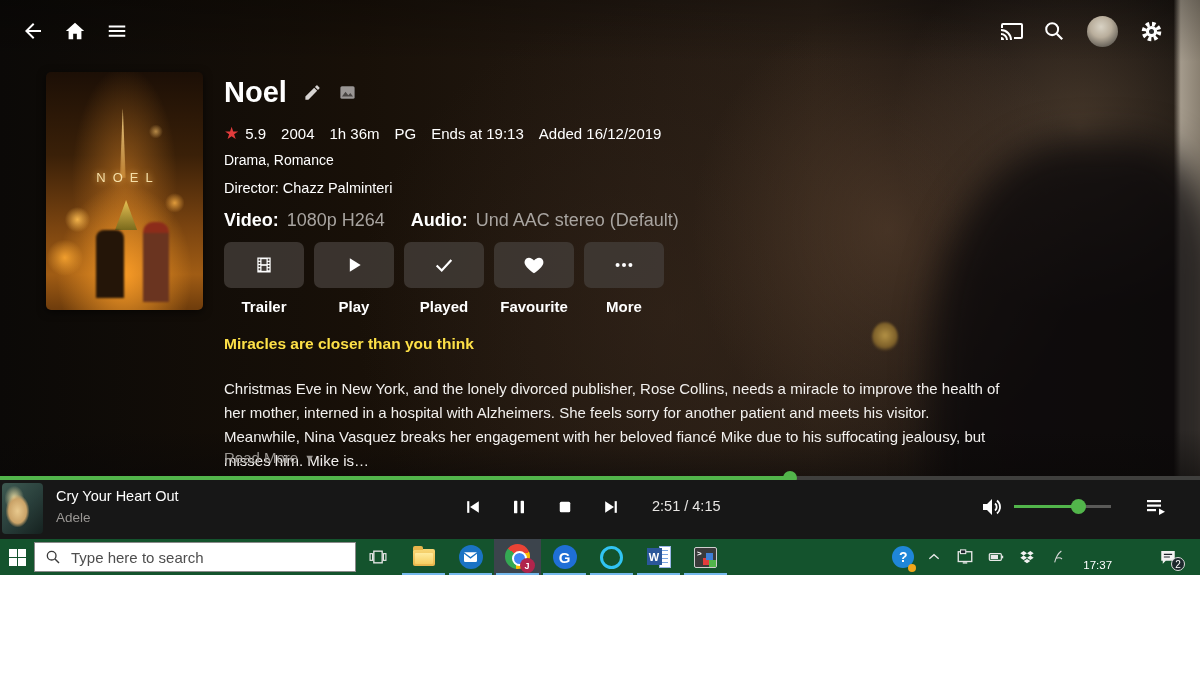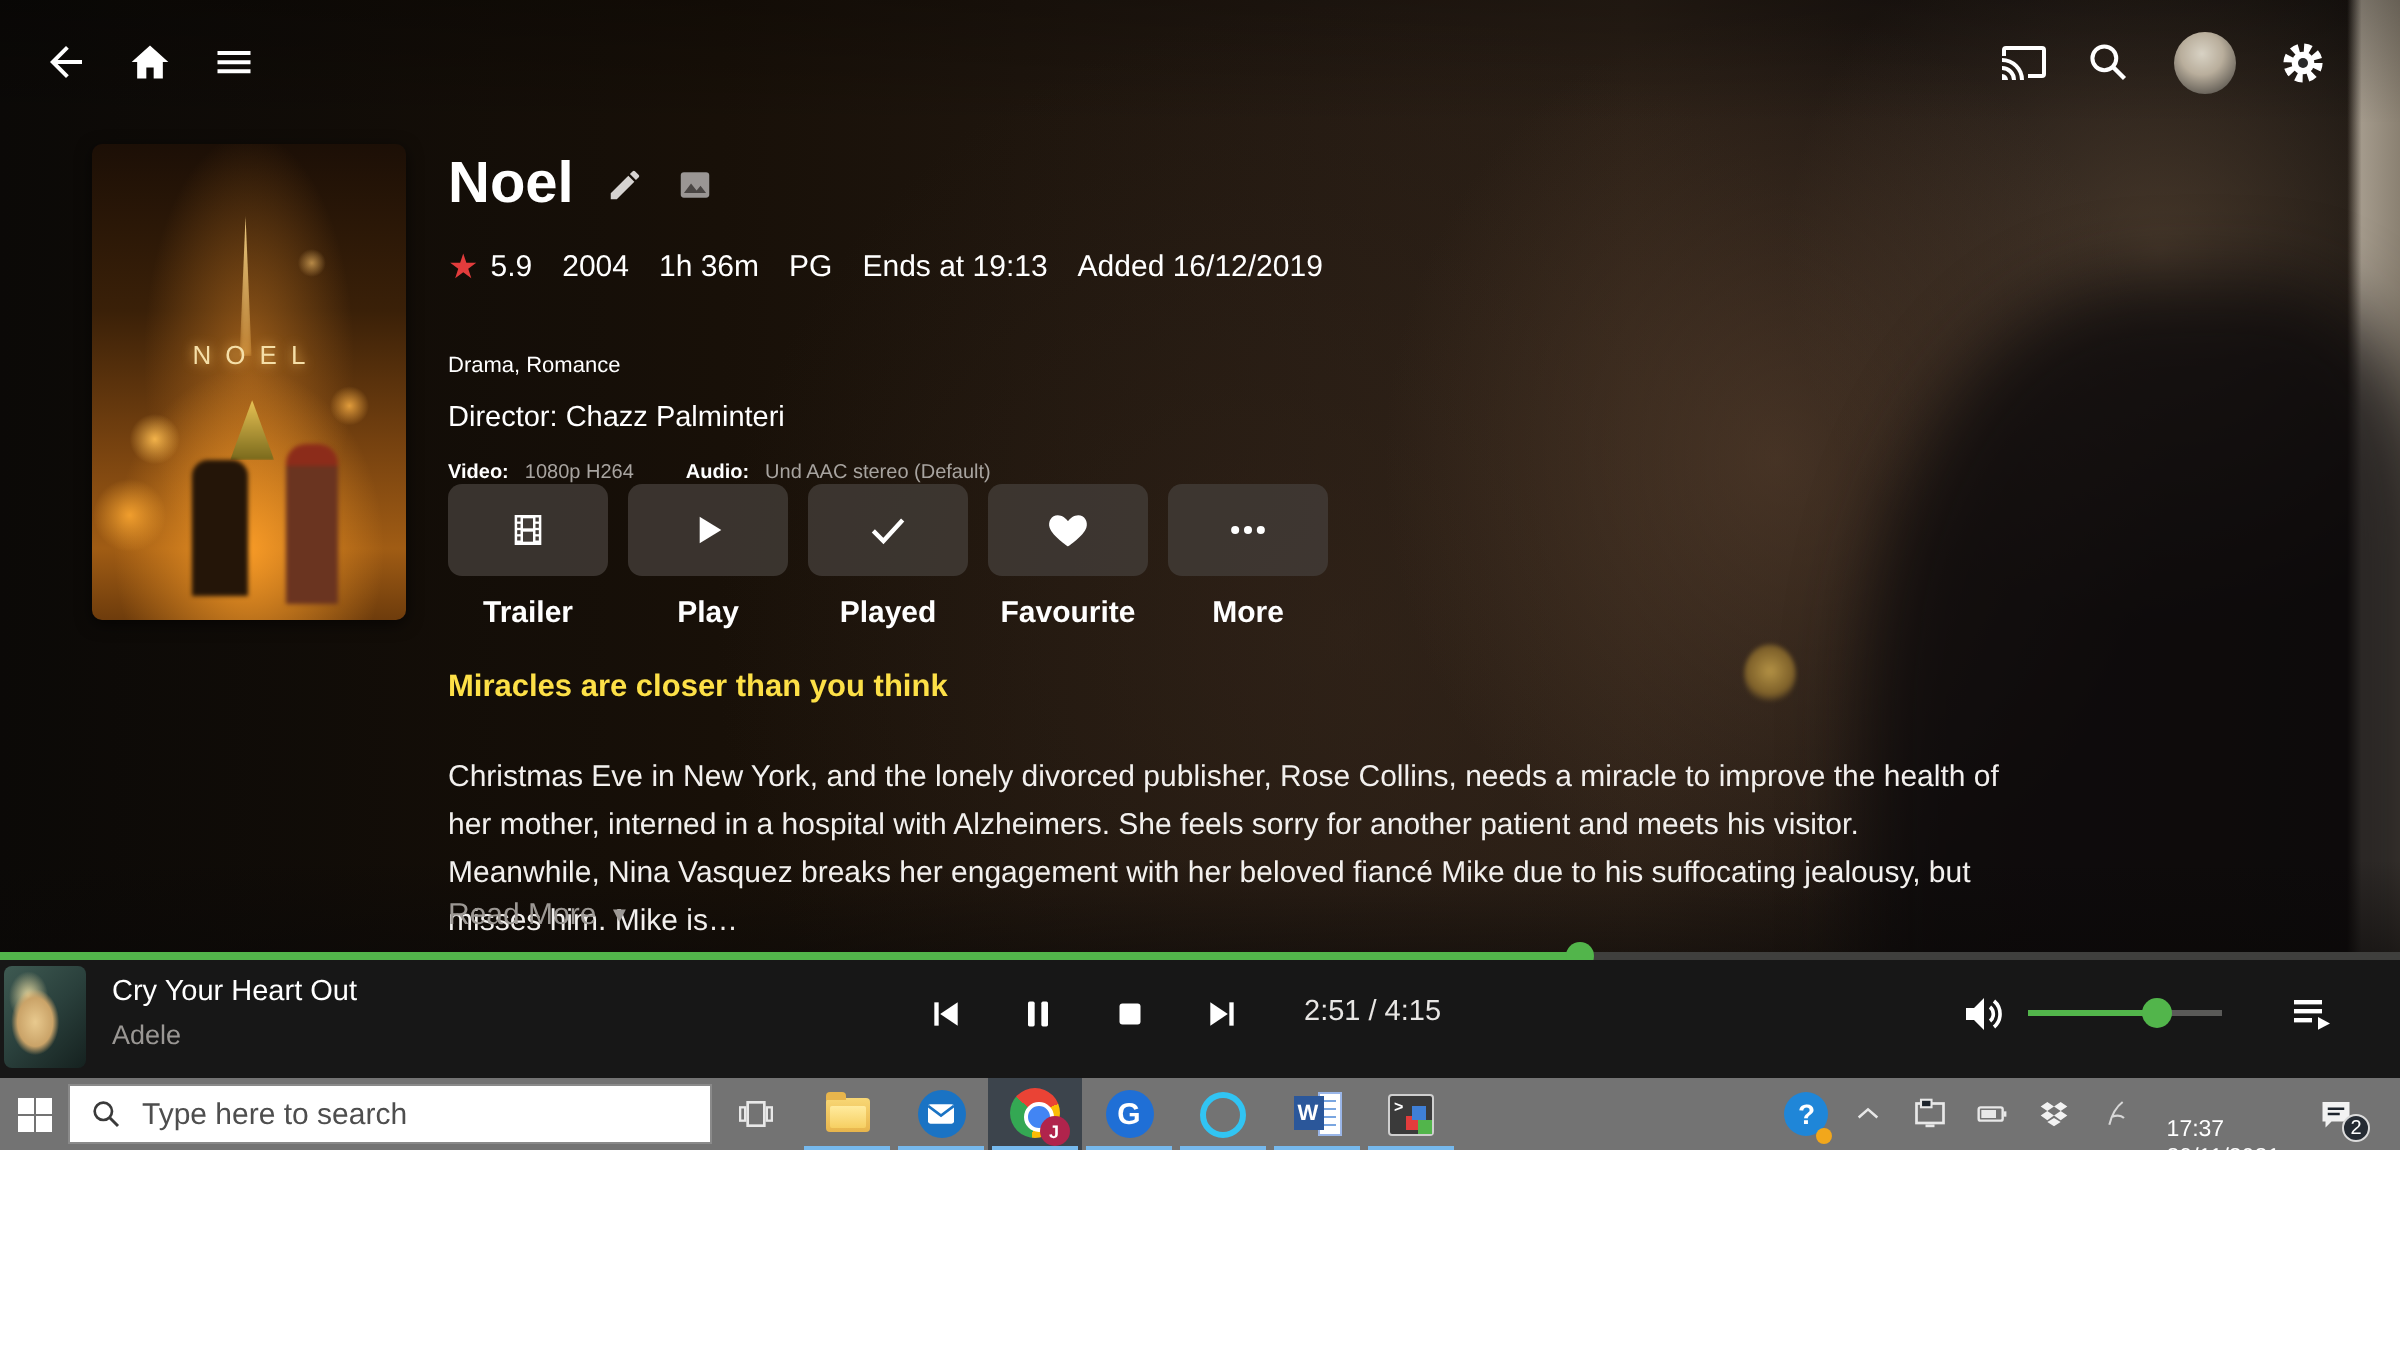--- a/index.html
+++ b/index.html
@@ -44,23 +44,23 @@
   .poster-couple { position:absolute; left:32%; top:158px; width:28px; height:68px; background:#241508; border-radius:8px 8px 0 0; filter:blur(1px); }
   .poster-woman { position:absolute; left:62%; top:150px; width:26px; height:80px; background:linear-gradient(180deg,#8c2c1a 0 14%, #6a3420 14% 100%); border-radius:10px 10px 0 0; filter:blur(1px); }
 
   
   .info { position:absolute; left:224px; top:76px; color:#fff; }
   .title-row { display:flex; align-items:center; gap:16px; }
   .movie-title { font-size:29px; font-weight:bold; }
   .mini-btn { color:#cfcccb; cursor:pointer; display:flex; align-items:center; }
   .meta-row { display:flex; align-items:center; gap:15px; margin-top:14px; font-size:15px; }
   .star { color:#e23c3c; font-size:17px; margin-right:-9px; }
-  .genres { margin-top:33px; font-size:11px; }
+  .genres { margin-top:8px; font-size:14px; }
   .director { margin-top:12px; font-size:14.5px; }
-  .media-row { margin-top:14px; font-size:10px; display:flex; gap:8px; align-items:flex-start; }
+  .media-row { margin-top:14px; font-size:18px; display:flex; gap:8px; align-items:flex-start; }
   .media-label { font-weight:bold; color:#fff; }
   .media-value { color:#a8a4a0; margin-right:18px; }
 
   
   .actions { position:absolute; left:224px; top:242px; display:flex; gap:10px; }
   .action { width:80px; text-align:center; cursor:pointer; }
   .action-bg { width:80px; height:46px; background:rgba(66,60,55,0.82); border-radius:7px; display:flex; align-items:center; justify-content:center; color:#fff; }
   .action-label { margin-top:10px; color:#fff; font-size:15px; font-weight:bold; }
 
   .tagline { position:absolute; left:224px; top:335px; color:#fde047; font-size:15.5px; font-weight:bold; }
@@ -85,21 +85,21 @@
   .pctrls { position:absolute; left:458px; top:12px; display:flex; gap:16px; align-items:center; }
   .pbtn { width:30px; height:30px; display:flex; align-items:center; justify-content:center; color:#fff; cursor:pointer; }
   .ptime { position:absolute; left:652px; top:18px; color:#e8e6e4; font-size:14.5px; }
   .vol-icon { position:absolute; left:980px; top:15px; color:#fff; cursor:pointer; }
   .vol-track { position:absolute; left:1014px; top:25px; width:97px; height:3px; background:#5a5a58; cursor:pointer; }
   .vol-fill { position:absolute; left:0; top:0; height:3px; background:#52b54b; }
   .vol-knob { position:absolute; top:-6px; width:15px; height:15px; border-radius:50%; background:#52b54b; }
   .queue-icon { position:absolute; left:1144px; top:14px; color:#fff; cursor:pointer; }
 
   
-  .taskbar { position:absolute; left:0; top:539px; width:100%; height:36px; background:#737373; display:flex; align-items:stretch; }
+  .taskbar { position:absolute; left:0; top:539px; width:100%; height:36px; background:#14532d; display:flex; align-items:stretch; }
   .start { width:34px; display:flex; align-items:center; justify-content:center; cursor:pointer; }
   .winlogo { display:grid; grid-template-columns:8px 8px; grid-template-rows:8px 8px; gap:1px; }
   .winlogo div { background:#fff; }
   .tsearch { width:322px; background:#ffffff; border:1px solid #8a8a8a; margin:3px 0; display:flex; align-items:center; padding:0 10px; gap:10px; cursor:text; }
   .tsearch input { border:none; outline:none; font-size:15px; color:#333; width:250px; background:transparent; font-family:"Liberation Sans", sans-serif; }
   .tsearch input::placeholder { color:#4e4e4e; opacity:1; }
   .taskview { width:44px; display:flex; align-items:center; justify-content:center; color:#e8e8e8; cursor:pointer; }
   .appslot { width:47px; position:relative; display:flex; align-items:center; justify-content:center; cursor:pointer; }
   .appslot.active { background:#3c444c; }
   .underline { position:absolute; bottom:0; left:2px; right:2px; height:2px; background:#76b9ed; }

